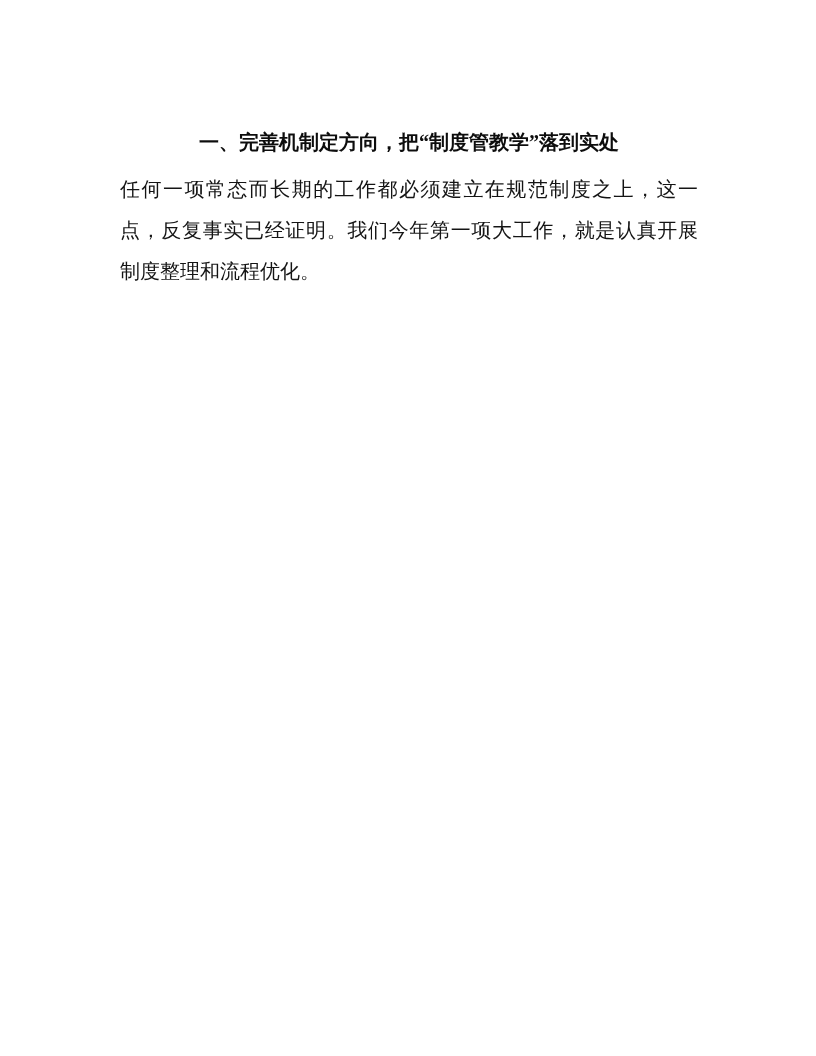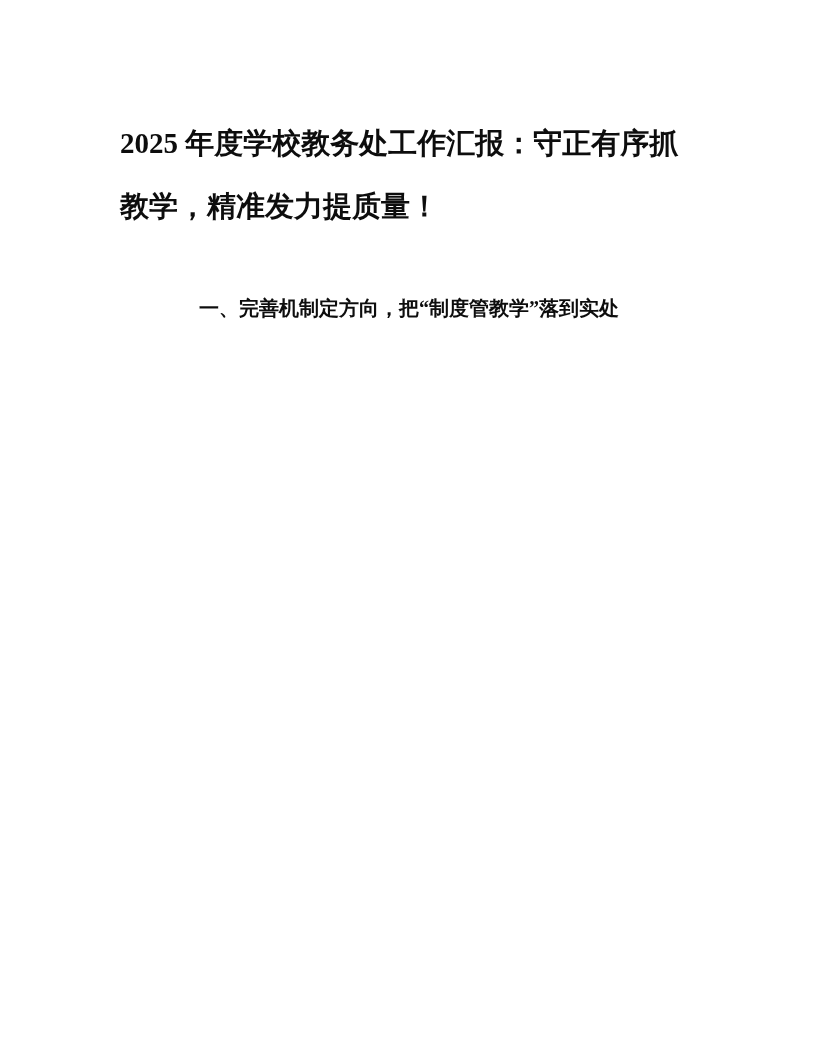--- a/index.html
+++ b/index.html
@@ -43,20 +43,20 @@
     font-weight: bold;
     line-height: 41px;
     text-align: center;
     color: #0d0d0d;
   }
 </style>
 </head>
 <body>
 
 <div class="page">
-  <h1 class="doc-title">2025 年度学校教务处工作汇报：守正有序抓教学，精准发力提质量！</h1>
 
 
 
 
   <h2 class="section-heading">一、完善机制定方向，把“制度管教学”落到实处</h2>
 
+  <p class="body-para">任何一项常态而长期的工作都必须建立在规范制度之上，这一点，反复事实已经证明。我们今年第一项大工作，就是认真开展制度整理和流程优化。</p>
 </div>
 
 </body></html>

